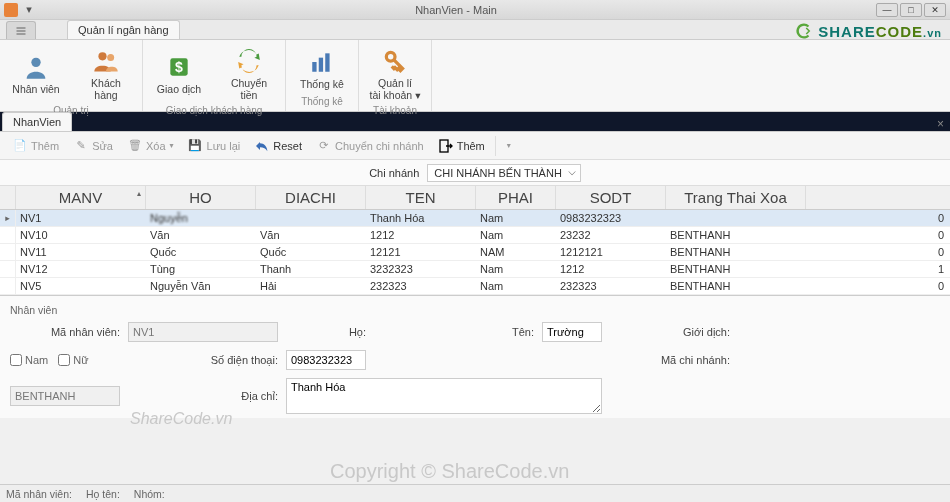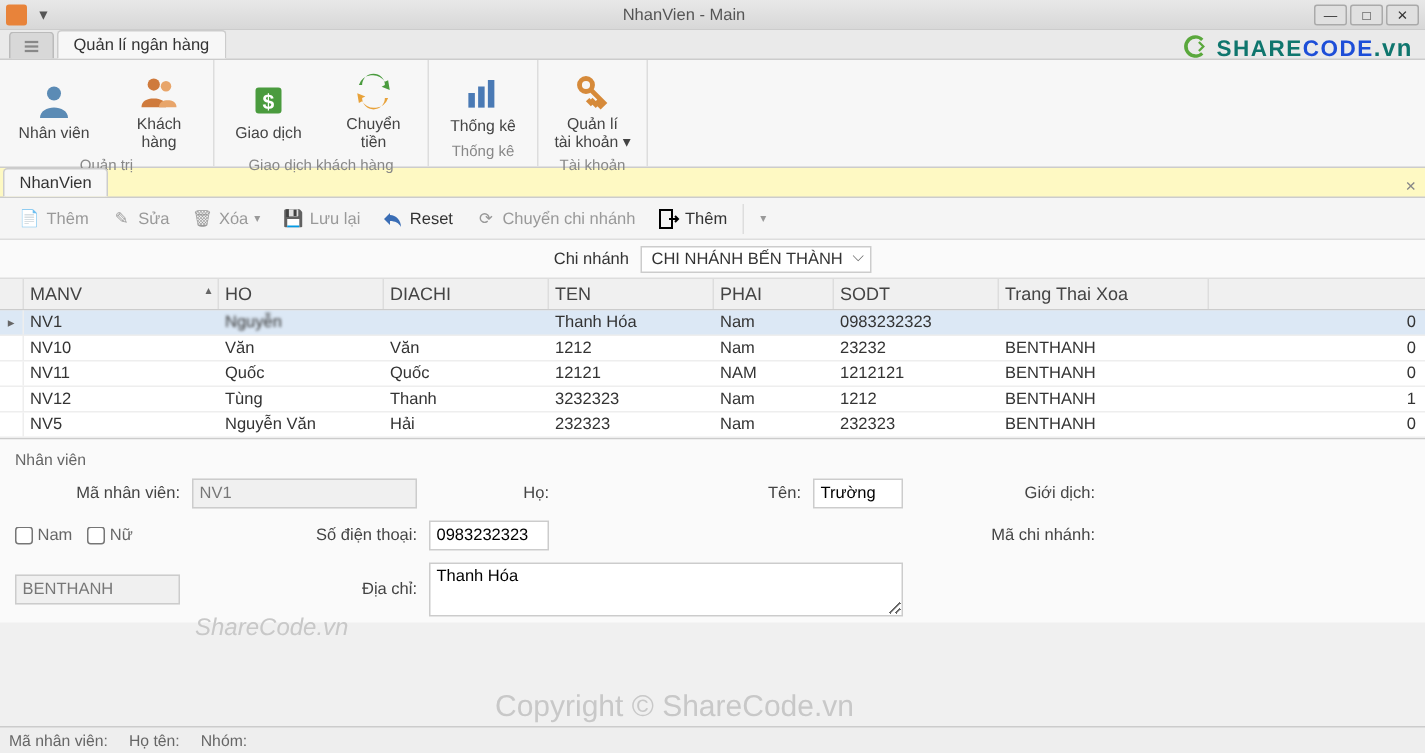--- a/index.html
+++ b/index.html
@@ -10,54 +10,54 @@
 .titlebar .title { flex:1; text-align:center; color:#555; font-size:11px; }
 .titlebar .winbtns { display:flex; gap:2px; }
 .titlebar .winbtn { width:22px; height:14px; background:#e0e0e0; border:1px solid #aaa; border-radius:2px; font-size:9px; display:flex; align-items:center; justify-content:center; cursor:pointer; }
 .titlebar .appicon { width:14px; height:14px; background:#e8833a; border-radius:2px; margin-right:4px; }
 .titlebar .drop { width:14px; height:14px; display:flex; align-items:center; justify-content:center; color:#555; cursor:pointer; }
 
 
 .ribbontabs { height:20px; background:#eaeaea; border-bottom:1px solid #ccc; display:flex; align-items:flex-end; padding-left:6px; }
 .ribbontabs .filetab { width:30px; height:18px; background:#d8d8d8; border:1px solid #bbb; border-bottom:none; border-radius:3px 3px 0 0; display:flex; align-items:center; justify-content:center; margin-right:2px; cursor:pointer; }
 .ribbontabs .filetab svg { width:12px; height:12px; }
-.ribbontabs .ribtab { padding:3px 10px; background:#f7f7f7; border:1px solid #ccc; border-bottom:none; border-radius:3px 3px 0 0; font-size:11px; cursor:pointer; }
+.ribbontabs .ribtab { padding:3px 10px; background:#f7f7f7; border:1px solid #ccc; border-bottom:none; border-radius:3px 3px 0 0; font-size:11px; cursor:pointer;margin-left:29px; }
 
 
 .ribbon { height:72px; background:#f7f7f7; border-bottom:1px solid #ccc; display:flex; }
 .ribgroup { border-right:1px solid #ddd; padding:4px 8px; display:flex; flex-direction:column; align-items:center; }
 .ribgroup .items { display:flex; gap:14px; flex:1; }
 .ribgroup .glabel { font-size:10px; color:#888; text-align:center; padding-top:2px; }
 .ribbtn { display:flex; flex-direction:column; align-items:center; justify-content:center; width:56px; cursor:pointer; padding:2px; }
 .ribbtn .ico { width:30px; height:30px; display:flex; align-items:center; justify-content:center; }
 .ribbtn .lbl { font-size:10.5px; color:#444; text-align:center; line-height:1.1; margin-top:2px; }
 
 
-.doctabs { height:20px; background:#fef9c3; border-bottom:1px solid #ccc; display:flex; align-items:flex-end; padding-left:2px; }
+.doctabs { height:20px; background:#0f172a; border-bottom:1px solid #ccc; display:flex; align-items:flex-end; padding-left:2px; }
 .doctab { padding:3px 10px; background:#f7f7f7; border:1px solid #ccc; border-bottom:none; border-radius:3px 3px 0 0; font-size:11px; cursor:pointer; }
 .doctabs .closex { margin-left:auto; margin-right:6px; color:#888; cursor:pointer; font-size:12px; }
 
 
 .toolbar { height:28px; background:#f5f5f5; border-bottom:1px solid #ddd; display:flex; align-items:center; padding:0 6px; gap:2px; }
 .tbtn { display:flex; align-items:center; gap:3px; padding:3px 6px; font-size:11px; color:#999; cursor:pointer; border-radius:2px; }
 .tbtn.enabled { color:#333; }
 .tbtn .tico { width:16px; height:16px; display:flex; align-items:center; justify-content:center; }
 .tbtn .drop { font-size:8px; margin-left:1px; }
 .tsep { width:1px; height:20px; background:#ddd; margin:0 2px; }
 
 
 .filterrow { height:26px; display:flex; align-items:center; justify-content:center; gap:8px; background:#fafafa; border-bottom:1px solid #ddd; font-size:11px; }
 .filterrow .combo { border:1px solid #ccc; padding:2px 18px 2px 6px; background:#fff; position:relative; min-width:150px; cursor:pointer; }
 .filterrow .combo::after { content:"⌵"; position:absolute; right:4px; top:1px; color:#666; font-size:10px; }
 
 
 .grid { background:#fff; border-bottom:1px solid #ccc; }
 .ghead, .grow { display:grid; grid-template-columns: 16px 130px 110px 110px 110px 80px 110px 140px 1fr; }
 .ghead { background:#f0f0f0; border-bottom:1px solid #ccc; }
-.ghead .gc { border-right:1px solid #ddd; padding:3px 4px; font-size:12px; color:#444; position:relative; cursor:pointer; }
+.ghead .gc { border-right:1px solid #ddd; padding:3px 4px; font-size:15px; color:#444; position:relative; cursor:pointer;text-align:center; }
 .ghead .gc.sort::after { content:"▴"; position:absolute; right:4px; font-size:8px; color:#666; }
 .grow { border-bottom:1px solid #eee; }
 .grow .gc { padding:2px 4px; font-size:11px; color:#333; white-space:nowrap; overflow:hidden; }
 .grow.sel { background:#dce8f5; }
 .grow .ind { display:flex; align-items:center; justify-content:center; color:#666; font-size:9px; border-right:1px solid #eee; }
 .grow .gc.num { text-align:right; padding-right:6px; }
 
 
 .detail { background:#fafafa; padding:6px 10px 4px; position:relative; }
 .detail .boxtitle { font-size:10.5px; color:#666; padding:2px 0 6px; }
@@ -68,21 +68,21 @@
 .dfield.multi { height:36px; }
 .cbwrap { display:flex; gap:10px; align-items:center; }
 .cbwrap label { display:flex; align-items:center; gap:3px; color:#666; }
 .cbwrap input { width:12px; height:12px; }
 
 
 .wm1 { position:absolute; left:130px; top:410px; font-size:16px; color:#c8c8c8; font-style:italic; pointer-events:none; }
 .wm2 { position:absolute; left:330px; top:460px; font-size:20px; color:#c8c8c8; font-weight:500; pointer-events:none; }
 .logo { position:absolute; right:8px; top:22px; font-size:15px; font-weight:bold; letter-spacing:1px; pointer-events:none; }
 .logo .g1 { color:#0f766e; }
-.logo .g2 { color:#1d4ed8; }
+.logo .g2 { color:#4d7c0f; }
 
 
 .statusbar { position:absolute; bottom:0; left:0; right:0; height:18px; background:#eee; border-top:1px solid #ccc; display:flex; align-items:center; gap:14px; padding:0 6px; font-size:10.5px; color:#666; }
 
 .blur { filter: blur(1.2px); color:#888; }
 </style>
 </head>
 <body>
 
 <div class="titlebar">
@@ -345,20 +345,20 @@
   </div>
 </div>
 
 <div class="wm1">ShareCode.vn</div>
 <div class="wm2">Copyright © ShareCode.vn</div>
 <div class="logo">
   <svg width="18" height="18" viewBox="0 0 24 24" style="vertical-align:-3px">
       <path d="M12 2a10 10 0 1 0 7 17l-2-2a7 7 0 1 1 0-10l2-2a10 10 0 0 0-7-3z" fill="#5aa83c"></path>
       <path d="M15 8l4 4-4 4" stroke="#5aa83c" stroke-width="2" fill="none"></path>
     </svg>
-  <span class="g1">SHARE</span><span class="g2">CODE</span><span class="g1" style="font-size:16px">.vn</span>
+  <span class="g1">SHARE</span><span class="g2">CODE</span><span class="g1" style="font-size:11px">.vn</span>
 </div>
 
 <div class="statusbar">
   <span>Mã nhân viên:</span>
   <span>Họ tên:</span>
   <span>Nhóm:</span>
 </div>
 
 </body></html>

